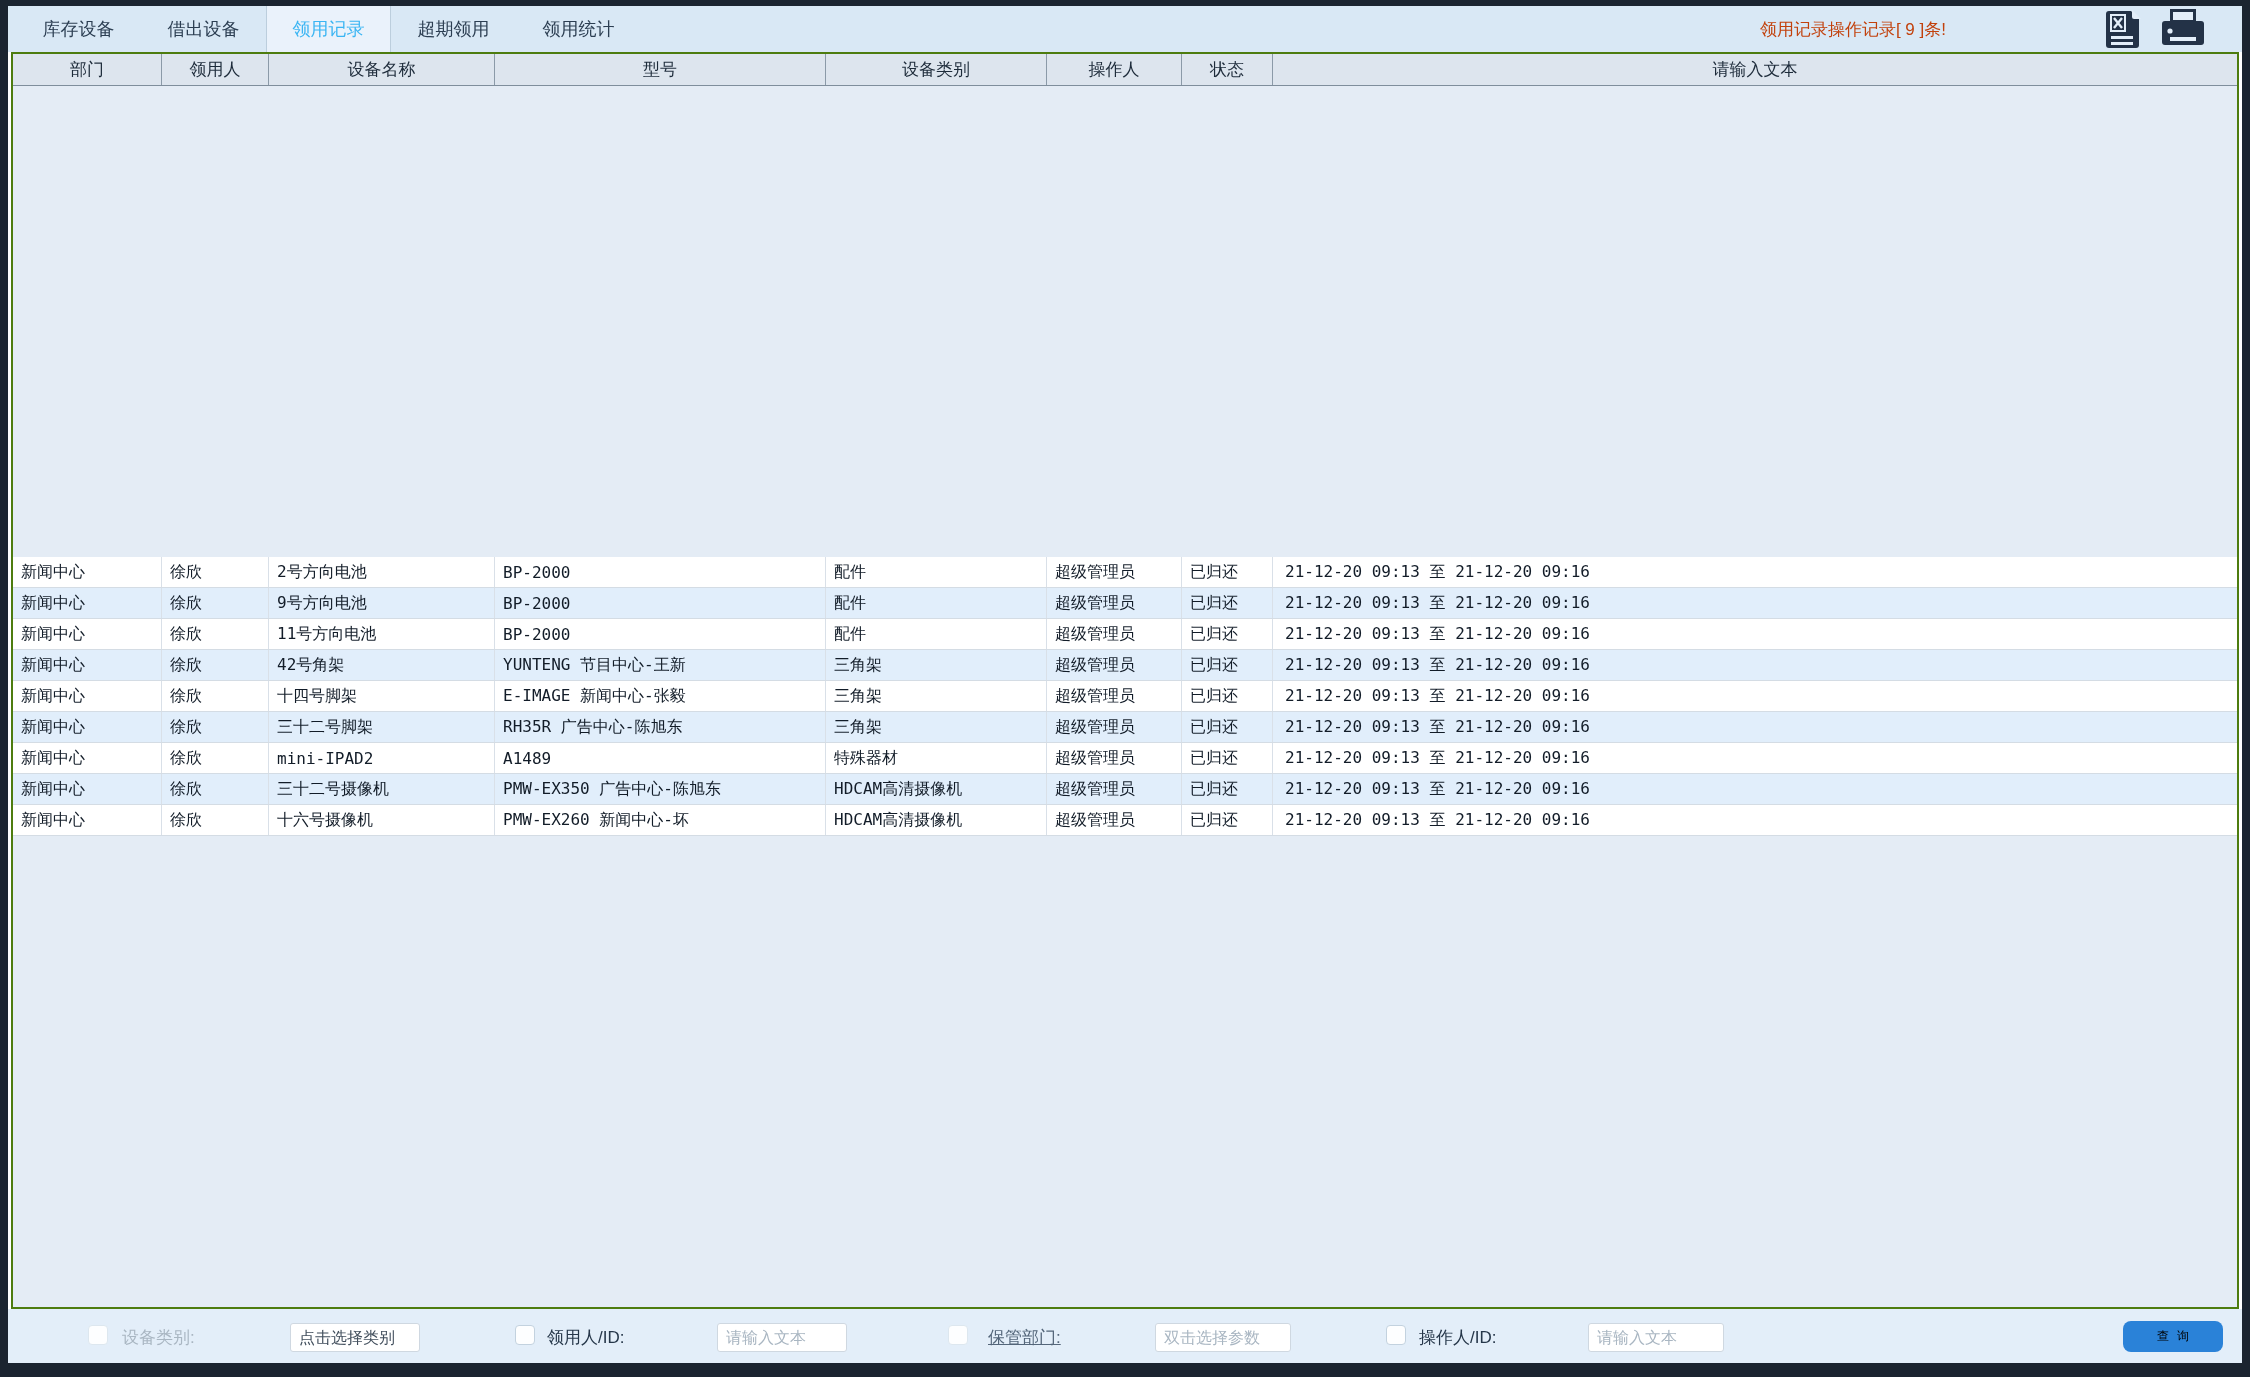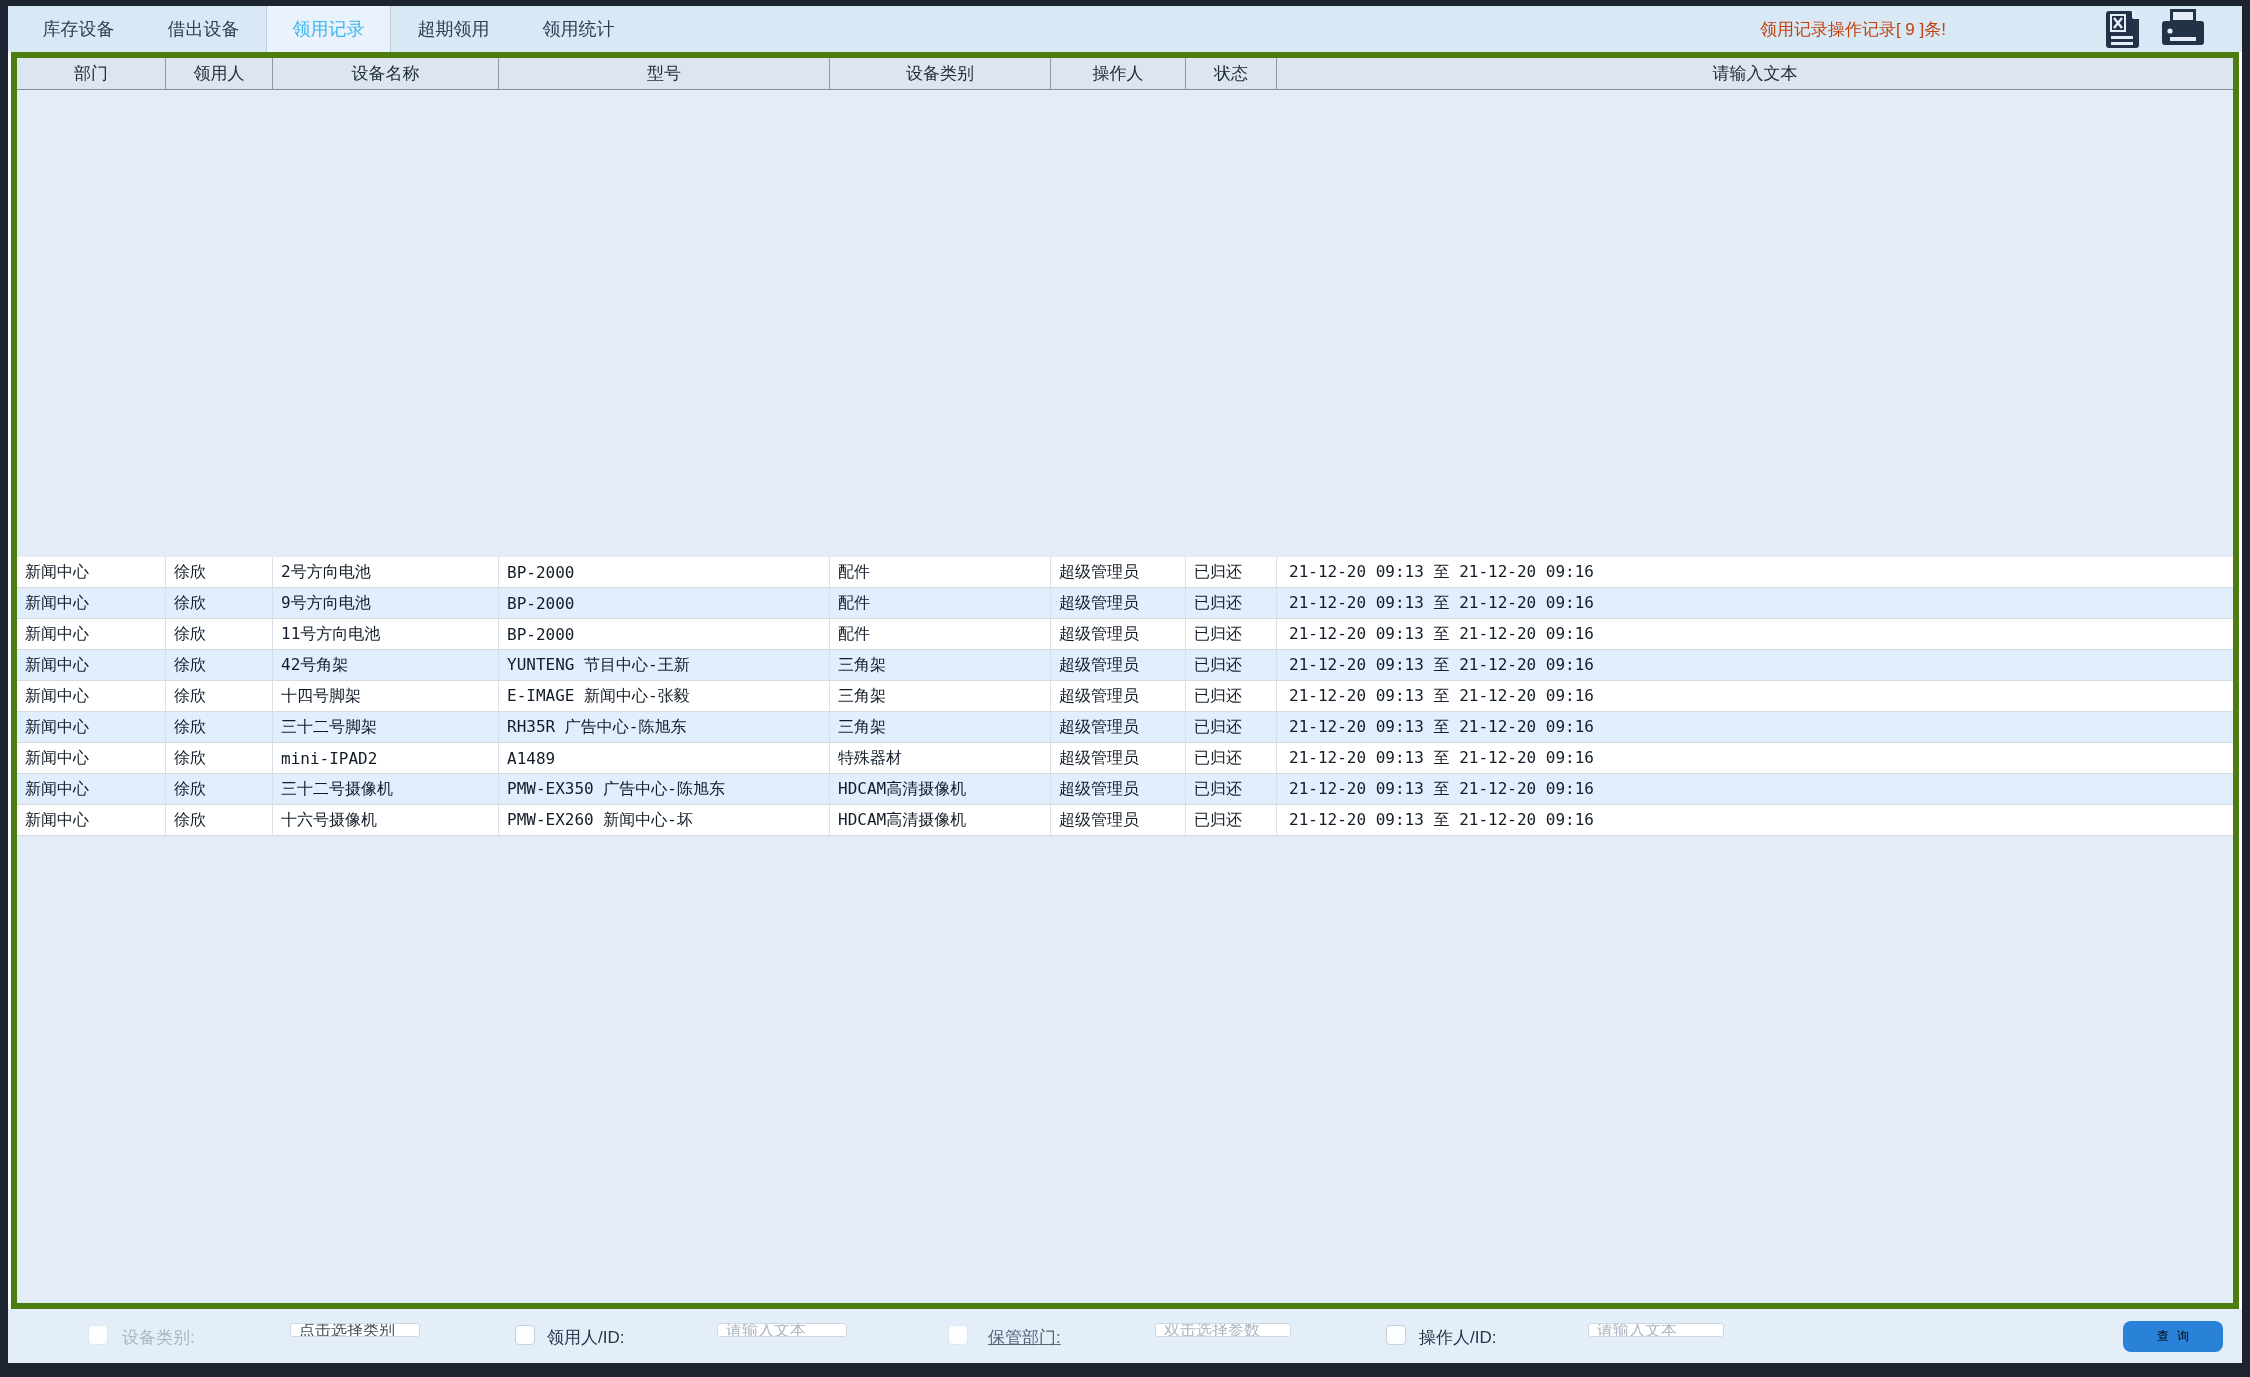--- a/index.html
+++ b/index.html
@@ -39,21 +39,21 @@
     background:#eaf2fb;
     border-left:1px solid #bccedd; border-right:1px solid #bccedd;
     color:#3ab5f3;
   }
   .count-text { margin-left:auto; align-self:center; font-size:17px; color:#c2410c; }
   .tool-icons { display:flex; align-items:center; gap:20px; margin-left:160px; margin-right:38px; }
   .tool-btn { background:none; border:none; cursor:pointer; display:flex; align-items:center; }
   
   .table {
     flex:1 1 auto; margin:0 3px;
-    border:6px solid #4d7c0f;
+    border:2px solid #4d7c0f;
     background:#e4ecf5;
     display:flex; flex-direction:column;
     overflow:hidden;
   }
   .header-row {
     height:32px; flex:0 0 auto;
     background:#dde5ee;
     border-bottom:1px solid #7f8e9c;
     display:flex;
   }
@@ -85,21 +85,21 @@
   }
   .cb {
     position:absolute; top:16px; width:20px; height:20px;
     background:#fdfeff; border:1px solid #c3d2df; border-radius:4px; cursor:pointer;
   }
   .cb.dim { border-color:#dde7ef; }
   .flabel { position:absolute; top:17px; font-size:17px; color:#26374a; white-space:nowrap; }
   .flabel.gray { color:#a9b6c2; }
   .flabel.link { color:#54667a; text-decoration:underline; cursor:pointer; }
   .fin {
-    position:absolute; top:14px; height:14px;
+    position:absolute; top:14px; height:29px;
     border:1px solid #cfd8e1; border-radius:3px;
     background:#ffffff; padding:0 8px;
     font-size:16px; color:#a21caf;
     font-family:"Liberation Sans", sans-serif;
   }
   .fin::placeholder { color:#a9b6c2; opacity:1; }
   .fin.dark::placeholder { color:#414e5c; }
   .query-btn {
     position:absolute; top:12px; left:2115px; width:100px; height:31px;
     background:#2a82d8; color:#000000; border:none; border-radius:8px;

